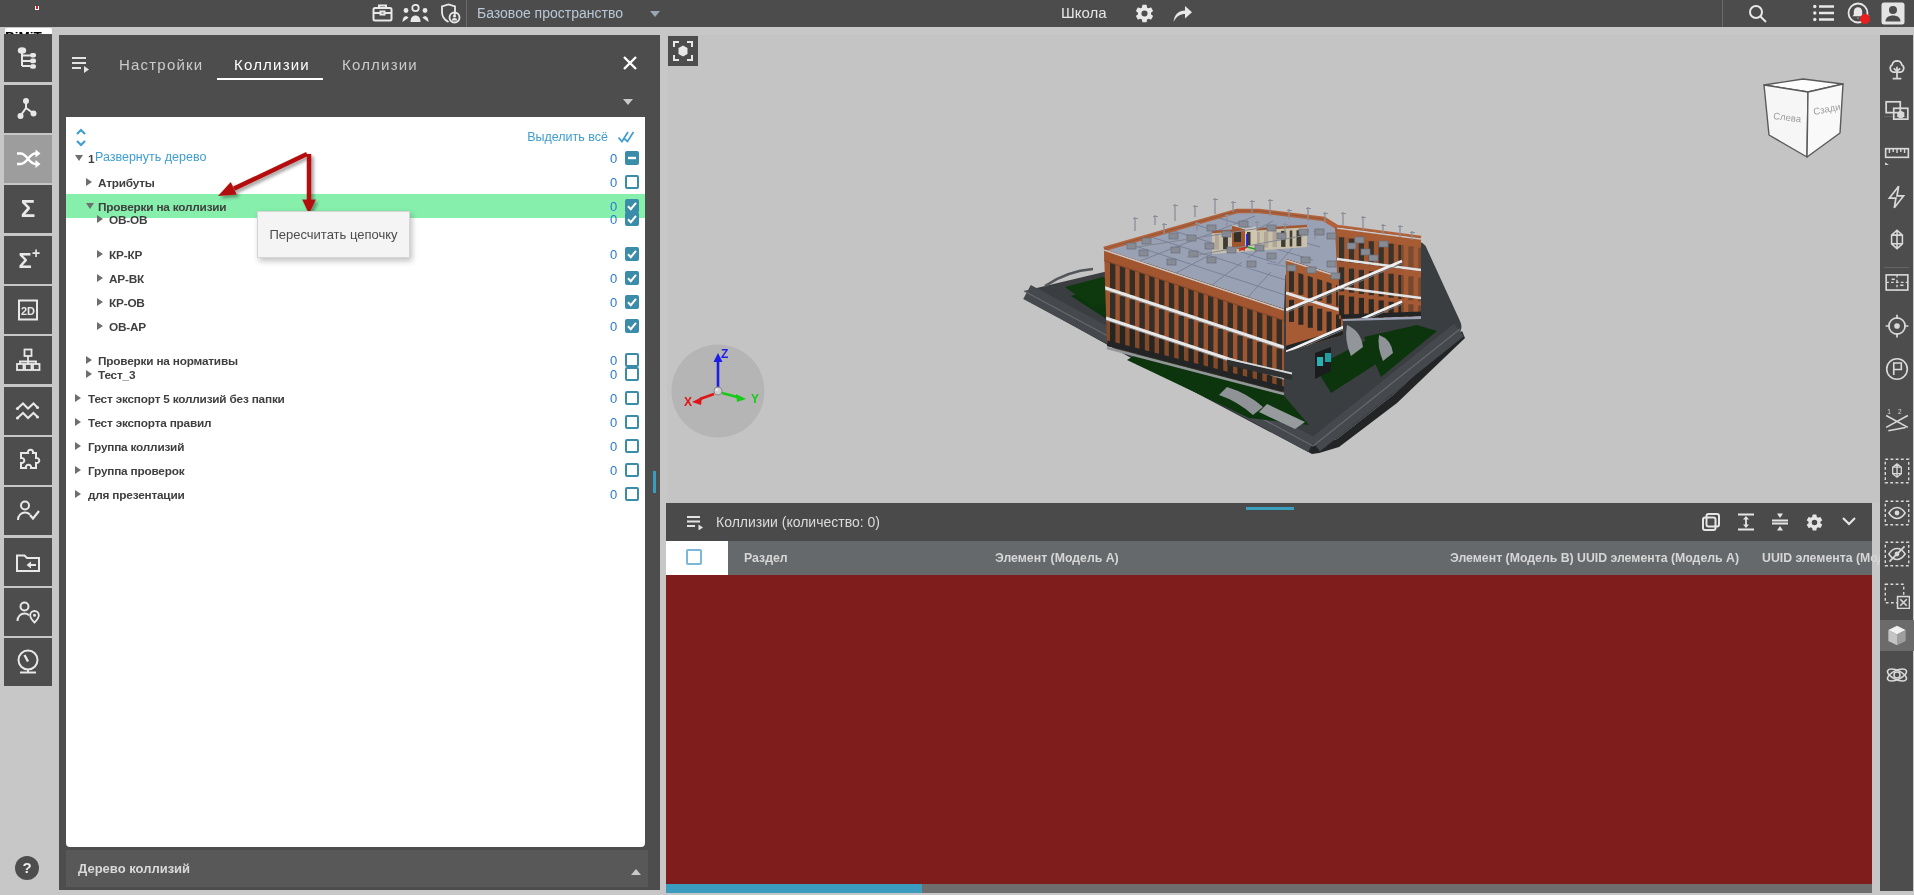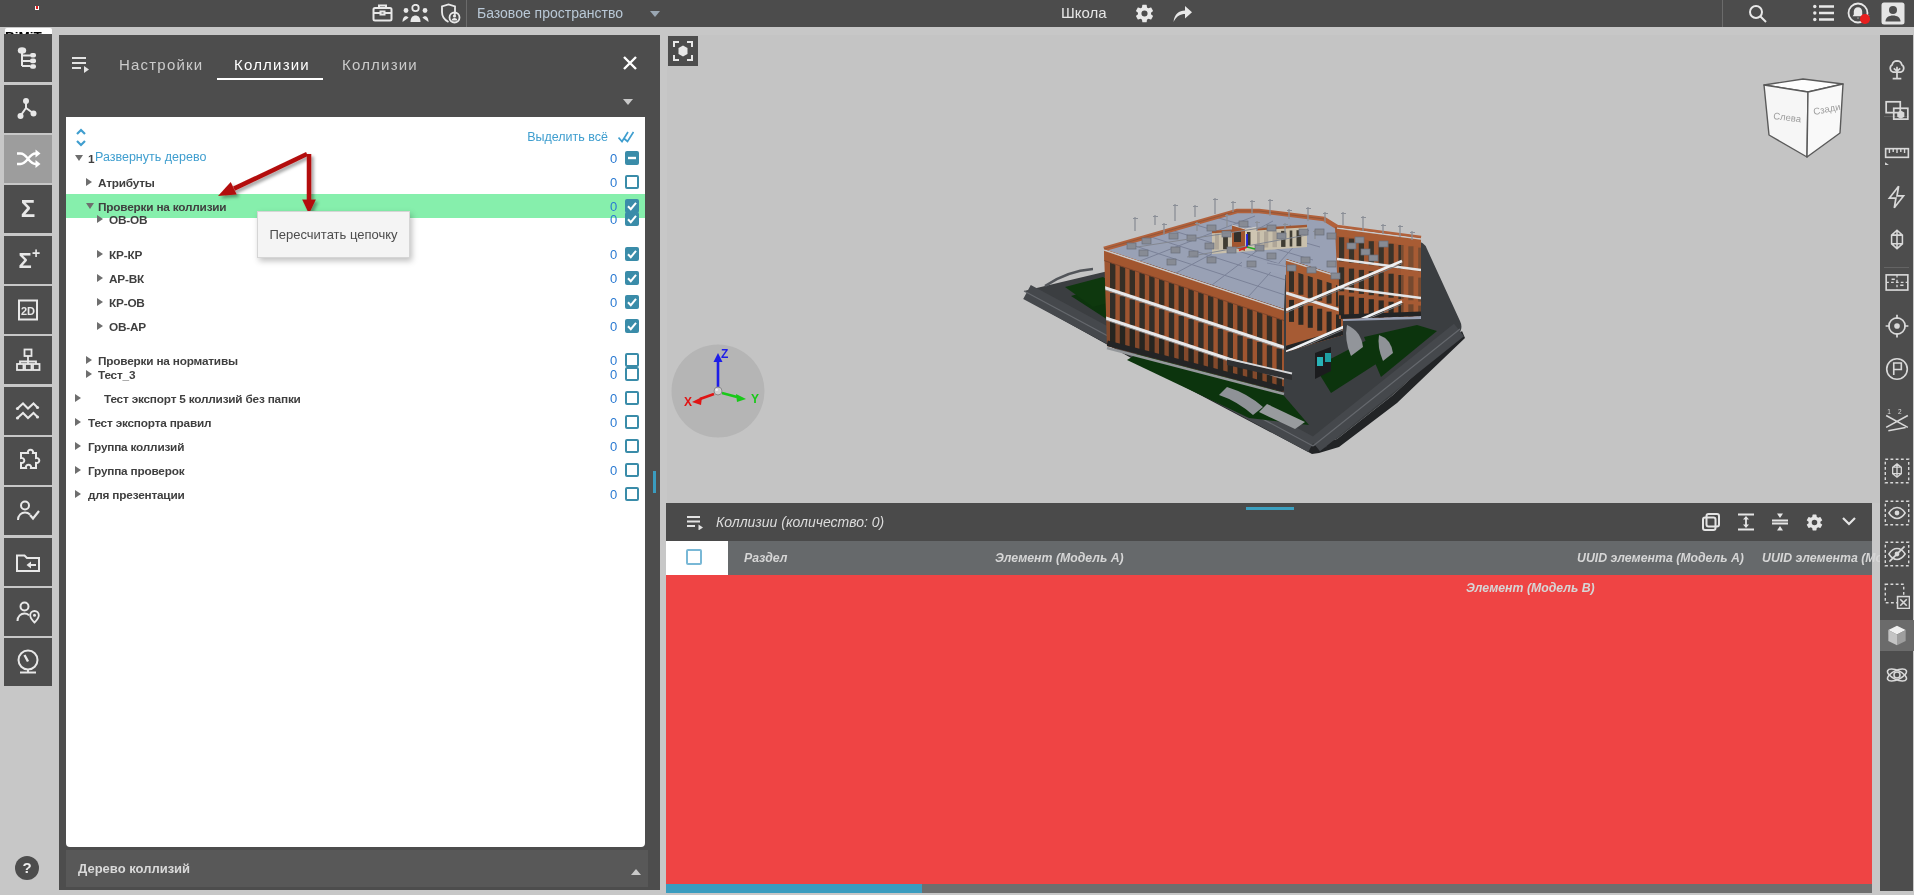--- a/index.html
+++ b/index.html
@@ -45,21 +45,21 @@
 .cb.off { background:#fff; border:2px solid #3a8ca9; }
 
 
 #tooltip { position:absolute; left:191px; top:94px; width:153px; height:47px; background:#f4f4f4; border:1px solid #d5d5d5; box-shadow:2px 3px 6px rgba(0,0,0,.25); font-size:13px; color:#4c4c4c; text-align:center; line-height:45px; }
 
 
 #viewport { left:667px; top:35px; width:1213px; height:468px; background:#c4c4c4; }
 #focusbtn { position:absolute; left:1px; top:1px; width:30px; height:30px; background:#4d4d4d; display:flex; align-items:center; justify-content:center; }
 
 
-#bpanel { left:666px; top:503px; width:1206px; height:381px; background:#ef4444;font-style:italic; }
+#bpanel { left:666px; top:503px; width:1206px; height:381px; background:#7f1d1d; }
 #bp-hdr { position:absolute; left:0; top:0; width:1206px; height:38px; background:#4a4a4a; color:#dcdcdc; font-size:14px; line-height:38px; }
 #bp-thead { position:absolute; left:0; top:38px; width:1206px; height:34px; background:#66696b; color:#d6d6d6; font-size:12.3px; font-weight:bold; line-height:34px; }
 #bp-thead span { white-space:nowrap; }
 #bp-check { position:absolute; left:0; top:0; width:62px; height:34px; background:#fff; }
 #bp-check div { position:absolute; left:20px; top:8px; width:16px; height:16px; border:2.5px solid #79b8d6; border-radius:2px; background:#fff; }
 #hscroll { left:666px; top:884px; width:1206px; height:9px; background:#6e6e6e; }
 #hscroll div { position:absolute; left:0; top:0; width:256px; height:9px; background:#3a9cbf; }
 #divider-handle { left:1246px; top:507px; width:48px; height:3px; background:#3ba0c0; }
 .bpico { position:absolute; top:10px; }
 
@@ -332,21 +332,21 @@
           <div class="cb off"></div>
         </div>
 <div class="trow" style="top:245px;">
           <div class="tri-r" style="left:20px;"></div>
           <span class="lbl" style="left:32px;">Тест_3</span>
           <span class="cnt">0</span>
           <div class="cb off"></div>
         </div>
 <div class="trow" style="top:269px;">
           <div class="tri-r" style="left:9px;"></div>
-          <span class="lbl" style="left:38px;">Тест экспорт 5 коллизий без папки</span>
+          <span class="lbl" style="left:22px;">Тест экспорт 5 коллизий без папки</span>
           <span class="cnt">0</span>
           <div class="cb off"></div>
         </div>
 <div class="trow" style="top:293px;">
           <div class="tri-r" style="left:9px;"></div>
           <span class="lbl" style="left:22px;">Тест экспорта правил</span>
           <span class="cnt">0</span>
           <div class="cb off"></div>
         </div>
 <div class="trow" style="top:317px;">
@@ -701,21 +701,21 @@
         <path d="M0 2h13M0 6.5h13M0 11h8"></path>
       </g>
       <path d="M11.5 9.5l4.5 3-4.5 3z" fill="#e3e3e3"></path>
     </svg>
   <div id="bp-thead">
     <div id="bp-check">
         <div></div>
       </div>
     <span class="abs" style="left:78px;">Раздел</span>
     <span class="abs" style="left:329px;">Элемент (Модель А)</span>
-    <span class="abs" style="left:800px;margin-top:30px;">Элемент (Модель В)</span>
+    <span class="abs" style="left:784px;">Элемент (Модель В)</span>
     <span class="abs" style="left:911px;">UUID элемента (Модель А)</span>
     <span class="abs" style="left:1096px;">UUID элемента (Мод</span>
   </div>
   <div id="bp-icons">
       <svg class="bpico" style="left:1036px;" width="18" height="18" viewBox="0 0 18 18">
         <rect x="4.5" y="1" width="12.5" height="12.5" rx="2" stroke="#e5e5e5" stroke-width="2" fill="none"></rect>
         <rect x="1" y="4.5" width="12.5" height="12.5" rx="2" stroke="#e5e5e5" stroke-width="2" fill="none"></rect>
       </svg>
 <svg class="bpico" style="left:1071px;" width="18" height="18" viewBox="0 0 18 18">
         <path d="M1 1.5h16M1 16.5h16" stroke="#e5e5e5" stroke-width="2.2"></path>

